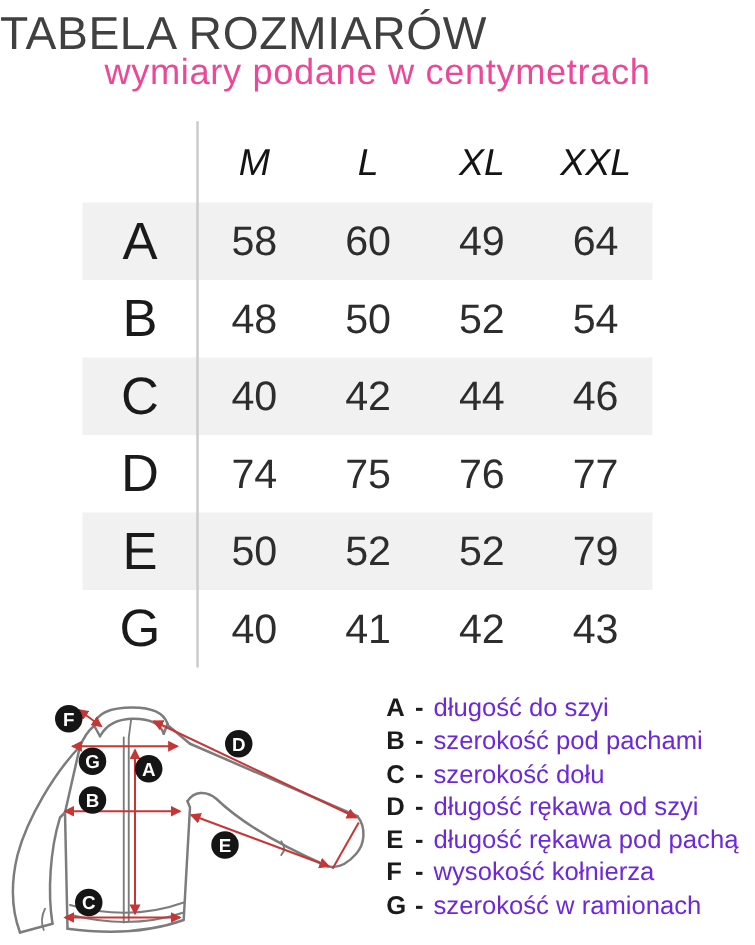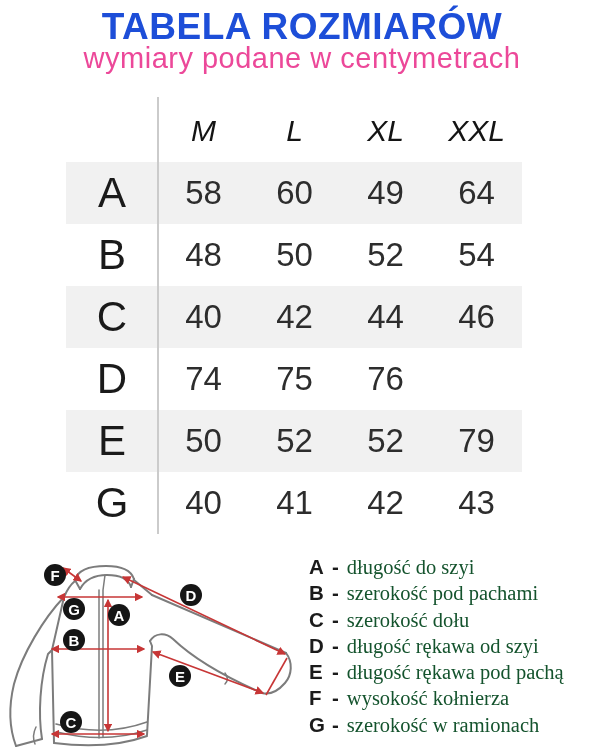--- a/index.html
+++ b/index.html
@@ -4,22 +4,22 @@
 <style>
   html,body { margin:0; padding:0; background:#ffffff; }
   .page {
     position:relative; width:604px; height:756px; background:#fff;
     font-family:"Liberation Sans", sans-serif; overflow:hidden;
   }
 
   
   .title {
     position:absolute; top:8px; left:0; width:100%;
-    text-align:center; font-size:37px; font-weight:700;
-    letter-spacing:.5px; color:#1d4ed8; line-height:1;
+    font-size:37px; font-weight:400;
+    letter-spacing:.5px; color:#404040; line-height:1;
   }
   .subtitle {
     position:absolute; top:44px; left:0; width:100%;
     text-align:center; font-size:29px; font-weight:300;
     letter-spacing:.5px; color:#ec4899; line-height:1;
   }
 
   
   .table { position:absolute; left:66px; top:100px; width:456px; }
   .trow {
@@ -39,21 +39,21 @@
   }
 
   
   .legend { position:absolute; left:309px; top:554px; }
   .litem {
     display:flex; align-items:baseline;
     height:26.3px; font-size:20.5px; line-height:26.3px; white-space:nowrap;
   }
   .lkey { font-weight:700; color:#1b1b1b; min-width:21px; }
   .ldash { font-weight:700; color:#1b1b1b; margin:0 8px 0 2px; }
-  .ltext { color:#14532d; font-weight:400;font-family:Liberation Serif, serif; }
+  .ltext { color:#6d28d9; font-weight:400; }
 
   
   .diagram { position:absolute; left:2px; top:562px; overflow:visible; }
   .badge-txt {
     font-family:"Liberation Sans", sans-serif; font-weight:700; font-size:15px;
     fill:#ffffff; text-anchor:middle;
   }
 </style>
 </head>
 <body>
@@ -96,20 +96,21 @@
       <div class="cell val">42</div>
       <div class="cell val">44</div>
       <div class="cell val">46</div>
     </div>
 
     <div class="trow">
       <div class="cell rlabel">D</div>
       <div class="cell val">74</div>
       <div class="cell val">75</div>
       <div class="cell val">76</div>
+      <div class="cell val">77</div>
     </div>
 
     <div class="trow striped">
       <div class="cell rlabel">E</div>
       <div class="cell val">50</div>
       <div class="cell val">52</div>
       <div class="cell val">52</div>
       <div class="cell val">79</div>
     </div>
 

